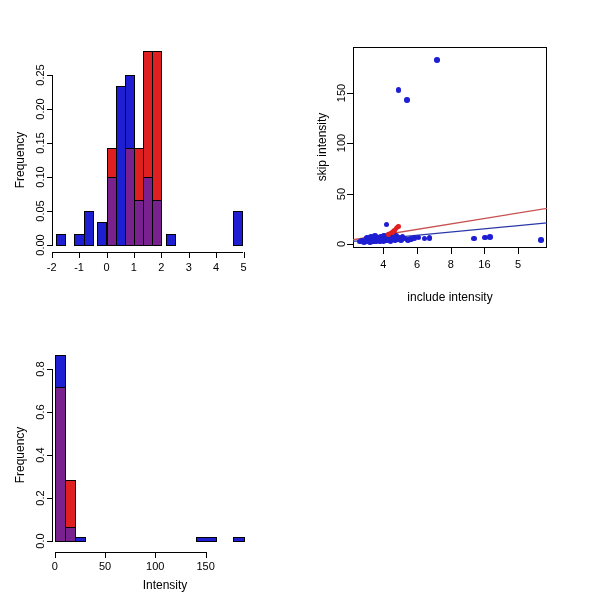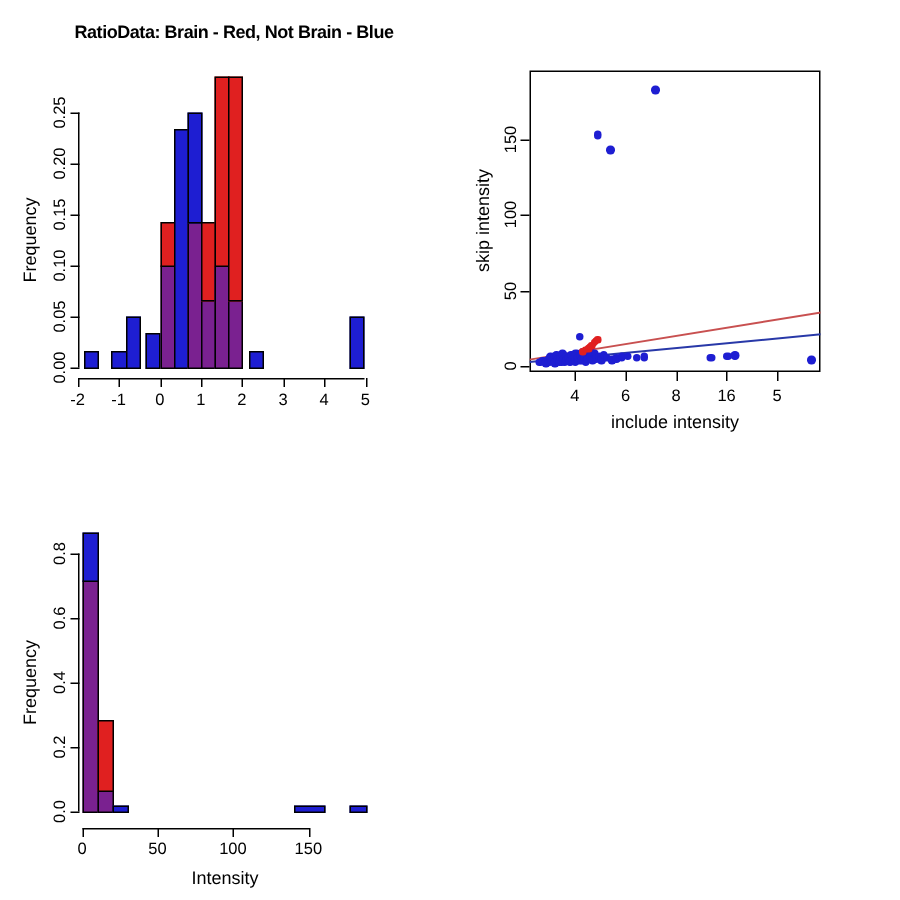--- a/index.html
+++ b/index.html
@@ -13,28 +13,27 @@
   .tick-label{position:absolute;font-size:11px;white-space:nowrap;
               transform:translate(-50%,-50%)}
   .tick-label.rot{transform:translate(-50%,-50%) rotate(-90deg)}
   .iline{position:absolute;font-size:12px;white-space:nowrap}
 </style>
 </head>
 <body>
 
 <div id="canvas">
 
-  <div class="ptitle" style="left:156px;top:14px">RatioData: Brain - Red, Not Brain - Blue</div>
   <div class="vlab" style="left:20px;top:160px">Frequency</div>
 
   <div class="vlab" style="left:322px;top:147px">skip intensity</div>
-  <div class="alab" style="left:450px;top:274px">include intensity</div>
+  <div class="alab" style="left:450px;top:290px">include intensity</div>
 
   <div class="vlab" style="left:20px;top:455px">Frequency</div>
-  <div class="alab" style="left:150px;top:578px">Intensity</div>
+  <div class="alab" style="left:165px;top:578px">Intensity</div>
 
 
   <div id="layer" style="position:absolute;left:0;top:0;width:600px;height:600px">
       <div style="position: absolute; left: 51.7px; top: 251.5px; width: 191.8px; height: 1px; background: rgb(0, 0, 0);"></div>
       <div style="position: absolute; left: 51.7px; top: 251.5px; width: 1px; height: 6px; background: rgb(0, 0, 0);"></div>
       <div class="tick-label" style="position: absolute; left: 51.7px; top: 267px;">-2</div>
       <div style="position: absolute; left: 79.1px; top: 251.5px; width: 1px; height: 6px; background: rgb(0, 0, 0);"></div>
       <div class="tick-label" style="position: absolute; left: 79.1px; top: 267px;">-1</div>
       <div style="position: absolute; left: 106.5px; top: 251.5px; width: 1px; height: 6px; background: rgb(0, 0, 0);"></div>
       <div class="tick-label" style="position: absolute; left: 106.5px; top: 267px;">0</div>

